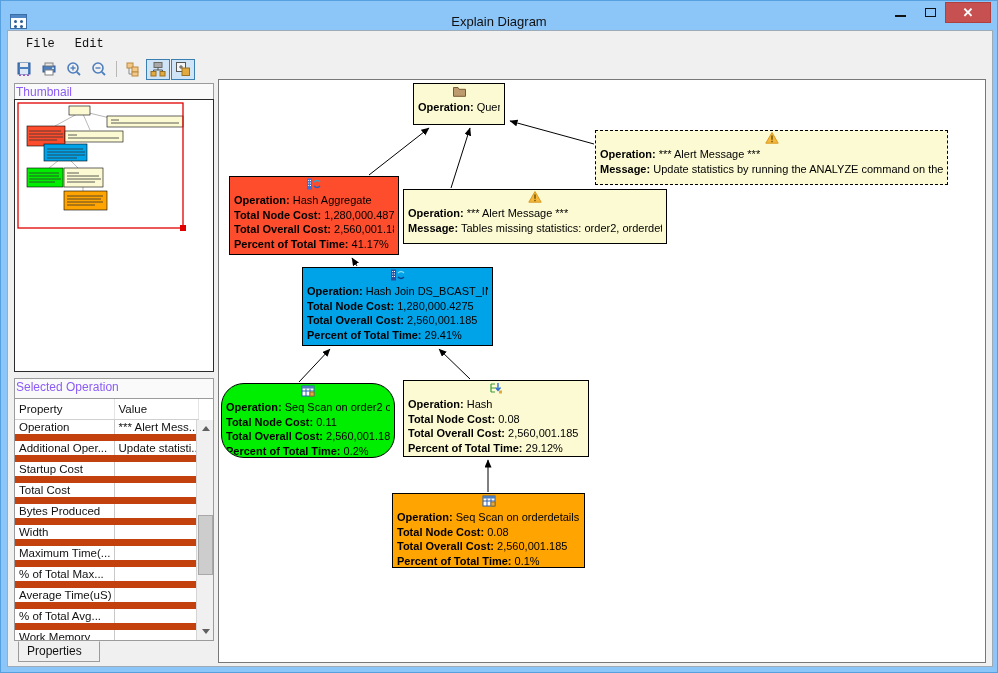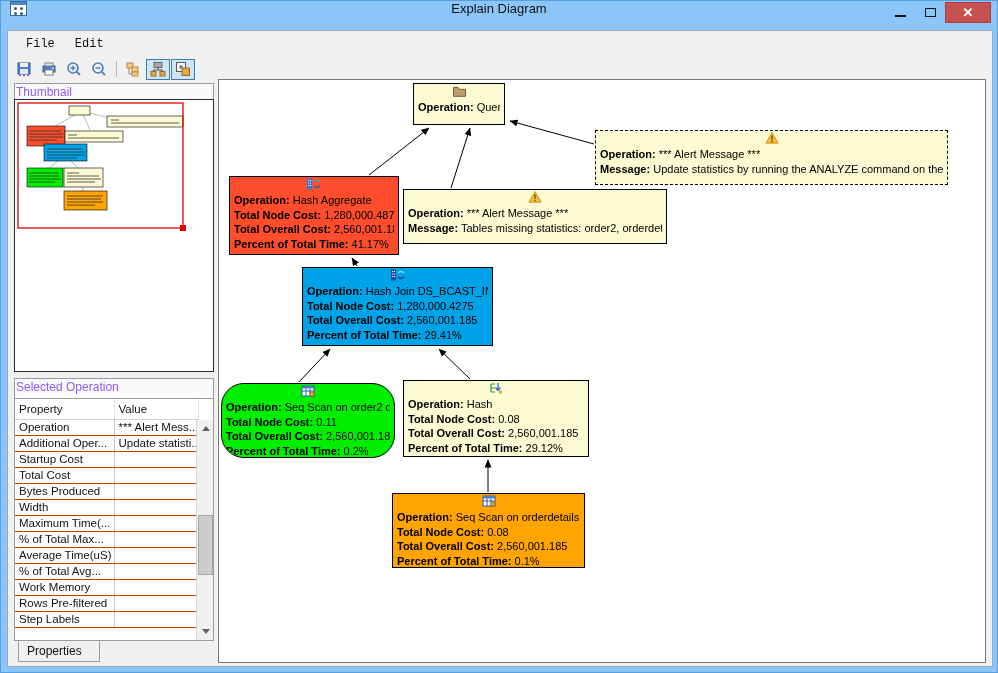--- a/index.html
+++ b/index.html
@@ -1,18 +1,18 @@
 <!DOCTYPE html>
 <html><head>
 <meta charset="utf-8">
 <style>
   * { margin:0; padding:0; box-sizing:border-box; }
   body { font-family:"Liberation Sans", sans-serif; background:#d8d8d8; }
   .window { position:relative; width:998px; height:673px; background:#8CC5F8; border:1px solid #57A0E0; }
-  .titlebar { position:absolute; left:0; top:0; width:100%; height:40px; display:flex; align-items:flex-start; }
+  .titlebar { position:absolute; left:0; top:0; width:100%; height:40px; display:flex; align-items:center; }
   .title-icon { width:17px; height:15px; margin-left:9px; background:#fff; border:1px solid #3a6ea5; position:relative; }
   .title-icon::before { content:""; position:absolute; left:0; top:0; right:0; height:3px; background:#4f86c6; }
   .title-icon::after { content:""; position:absolute; left:3px; top:5px; width:3px; height:3px; background:#2e5f96; border-radius:50%; box-shadow:6px 0 0 #2e5f96, 0 5px 0 #2e5f96, 6px 5px 0 #2e5f96; }
   .title-text { position:absolute; left:0; right:0; text-align:center; font-size:13px; color:#111; }
   .win-controls { position:absolute; right:6px; top:0; height:22px; display:flex; align-items:center; }
   .winbtn { width:30px; height:21px; display:flex; align-items:center; justify-content:center; font-size:12px; color:#111; cursor:default; }
   .winbtn.min span { display:block; width:11px; height:2px; background:#111; margin-top:7px; }
   .winbtn.max span { display:block; width:11px; height:9px; border:1.5px solid #111; }
   .winbtn.close { width:46px; background:#C75050; color:#fff; font-size:13px; font-weight:bold; border:1px solid #B04040; }
   .client { position:absolute; left:6px; top:29px; width:986px; height:637px; background:#F0F0F0; border:1px solid #9daab8; }
@@ -21,21 +21,21 @@
   .toolbar { position:absolute; left:0; top:26px; width:100%; height:24px; display:flex; align-items:center; padding-left:4px; }
   .tbtn { width:24px; height:21px; display:flex; align-items:center; justify-content:center; margin-right:1px; border:1px solid transparent; }
   .tbtn.sel { background:#CFE4F7; border:1px solid #3C7FB1; }
   .tsep { width:1px; height:16px; background:#b8b8b8; margin:0 4px; }
   
   .panel-header { position:absolute; left:6px; width:200px; height:34px; background:#FAFAFA; border:1px solid #9b9b9b; font-size:12px; color:#8b5cf6; padding:1px 1px; }
   .thumb-box { position:absolute; left:6px; top:68px; width:200px; height:273px; background:#fff; border:1px solid #2b2b2b; }
   .grid-wrap { position:absolute; left:6px; top:367px; width:200px; height:243px; background:#fff; border:1px solid #9b9b9b; overflow:hidden; }
   table.propgrid { border-collapse:collapse; table-layout:fixed; width:183px; font-size:11.5px; }
   table.propgrid th { font-weight:normal; text-align:left; padding:3px 4px; height:20px; border-bottom:1px solid #d0d0d0; border-right:1px solid #e4e4e4; color:#111; background:#fff; }
-  table.propgrid td { height:16px; padding:1px 4px; border-bottom:1px solid #c2410c; border-right:1px solid #c8c8c8; white-space:nowrap; overflow:hidden; color:#111; }
+  table.propgrid td { height:16px; padding:1px 4px; border-bottom:7px solid #c2410c; border-right:1px solid #c8c8c8; white-space:nowrap; overflow:hidden; color:#111; }
   table.propgrid td:last-child { border-right:1px solid #c8c8c8; }
   .vscroll { position:absolute; right:0; top:21px; bottom:0; width:17px; background:#F0F0F0; border-left:1px solid #d5d5d5; }
   .sbbtn { position:absolute; left:0; width:17px; height:17px; display:flex; align-items:center; justify-content:center; }
   .sbbtn.up { top:0; } .sbbtn.down { bottom:0; }
   .tri-up { width:0; height:0; border-left:4px solid transparent; border-right:4px solid transparent; border-bottom:5px solid #606060; }
   .tri-down { width:0; height:0; border-left:4px solid transparent; border-right:4px solid transparent; border-top:5px solid #606060; }
   .sbthumb { position:absolute; left:1px; top:95px; width:15px; height:60px; background:#CDCDCD; border:1px solid #a8a8a8; }
   .props-tab { position:absolute; left:10px; top:610px; width:82px; height:21px; background:#F0F0F0; border:1px solid #9b9b9b; border-top:1px solid #F0F0F0; font-size:12px; color:#111; padding:2px 8px; }
   
   .diagram { position:absolute; left:210px; top:48px; width:768px; height:584px; background:#fff; border:1px solid #787878; overflow:hidden; }

